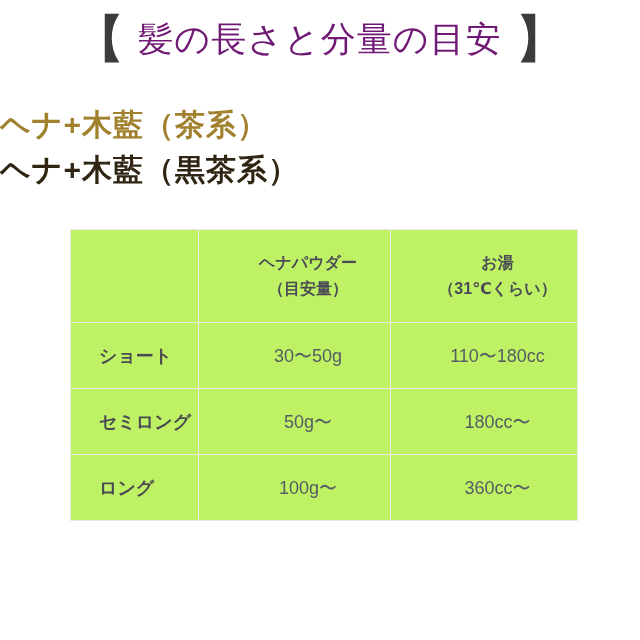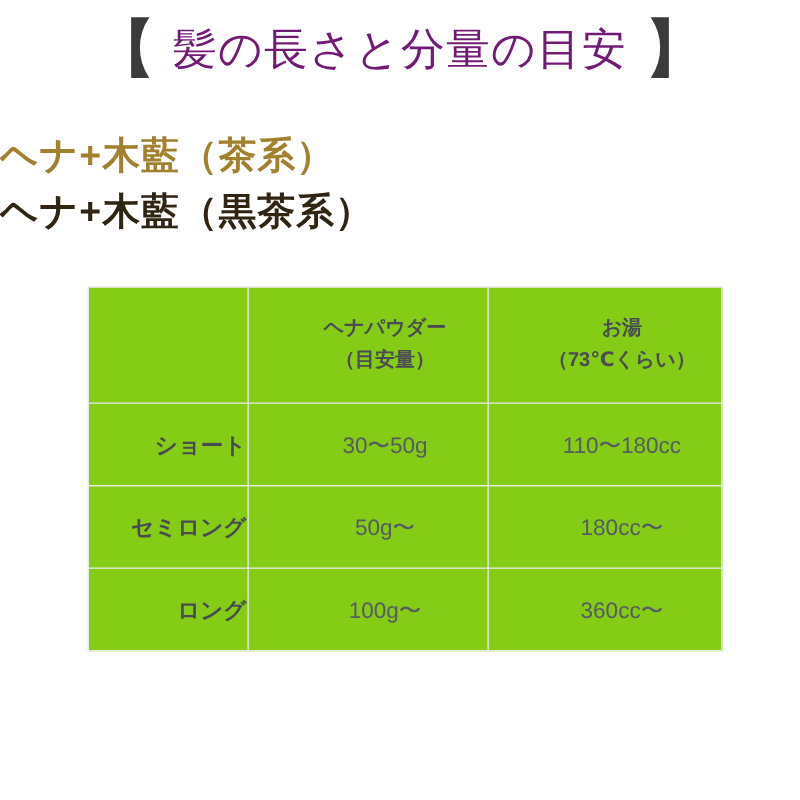--- a/index.html
+++ b/index.html
@@ -58,42 +58,42 @@
   table.dosage {
     margin-top: 37px;
     margin-left: 70px;
     border-collapse: collapse;
     table-layout: fixed;
     width: 507px;
   }
   table.dosage th, table.dosage td {
     border: 1px solid #e9e9e9;
     vertical-align: middle;
-    background: #84cc16;
+    background: #bef264;
     padding-left: 28px;
   }
   col.c1 { width: 128px; }
   col.c2 { width: 192px; }
   col.c3 { width: 187px; }
 
   tr.head-row { height: 93px; }
   tr.data-row { height: 66px; }
 
   th.col-head {
     font-size: 16px;
     font-weight: 700;
     color: #4b4b55;
     text-align: center;
     line-height: 1.65;
   }
   th.row-label {
     font-size: 18px;
     font-weight: 700;
     color: #4a4a52;
-    text-align: right;
+    text-align: left;
     padding-left: 20px;
   }
   td.value {
     font-size: 18px;
     font-weight: 400;
     color: #565c63;
     text-align: center;
   }
 </style>
 </head>
@@ -118,21 +118,21 @@
   </colgroup>
   <tbody>
       <tr class="head-row">
     <th class="col-head"></th>
     <th class="col-head">
       <span>ヘナパウダー</span><br>
       <span>（目安量）</span>
     </th>
     <th class="col-head">
       <span>お湯</span><br>
-      <span>（73℃くらい）</span>
+      <span>（31℃くらい）</span>
     </th>
   </tr>
   <tr class="data-row">
     <th class="row-label">ショート</th>
     <td class="value">30〜50g</td>
     <td class="value">110〜180cc</td>
   </tr>
   <tr class="data-row">
     <th class="row-label">セミロング</th>
     <td class="value">50g〜</td>

